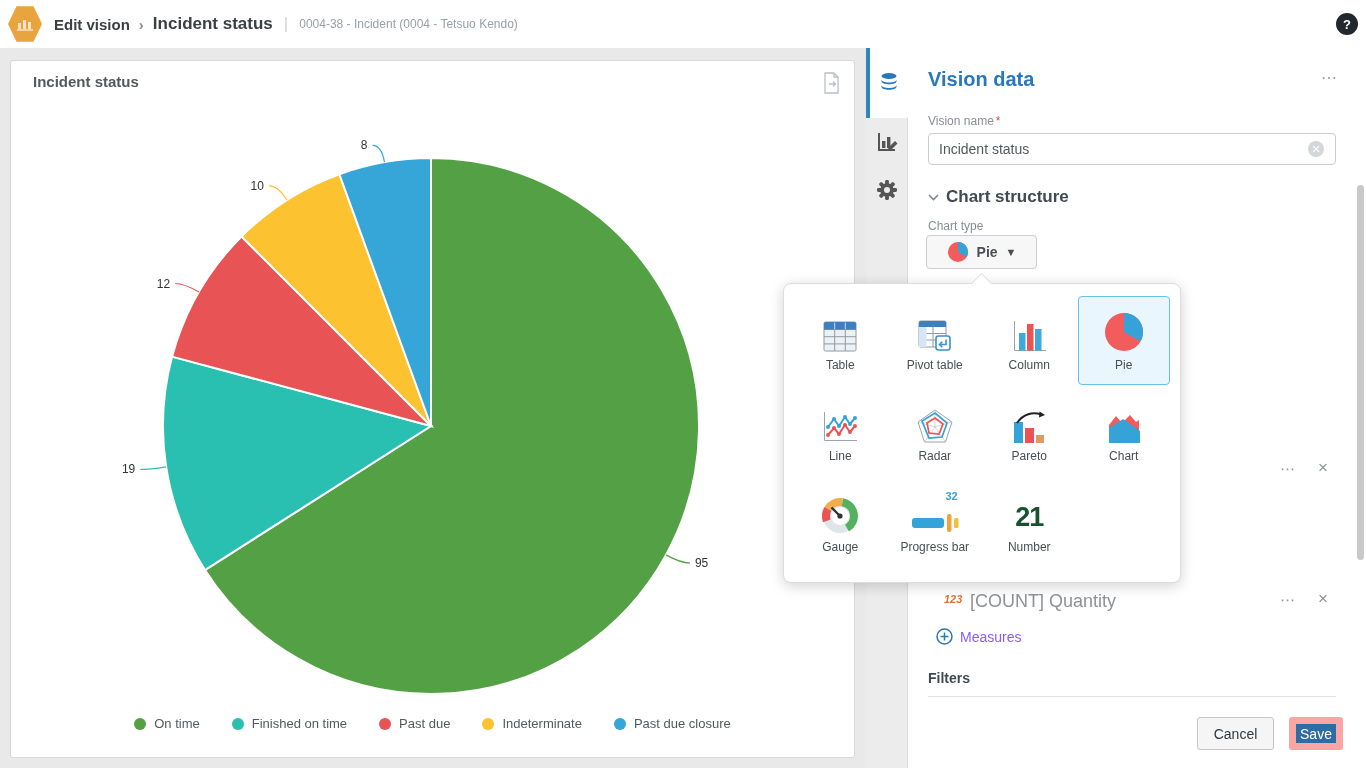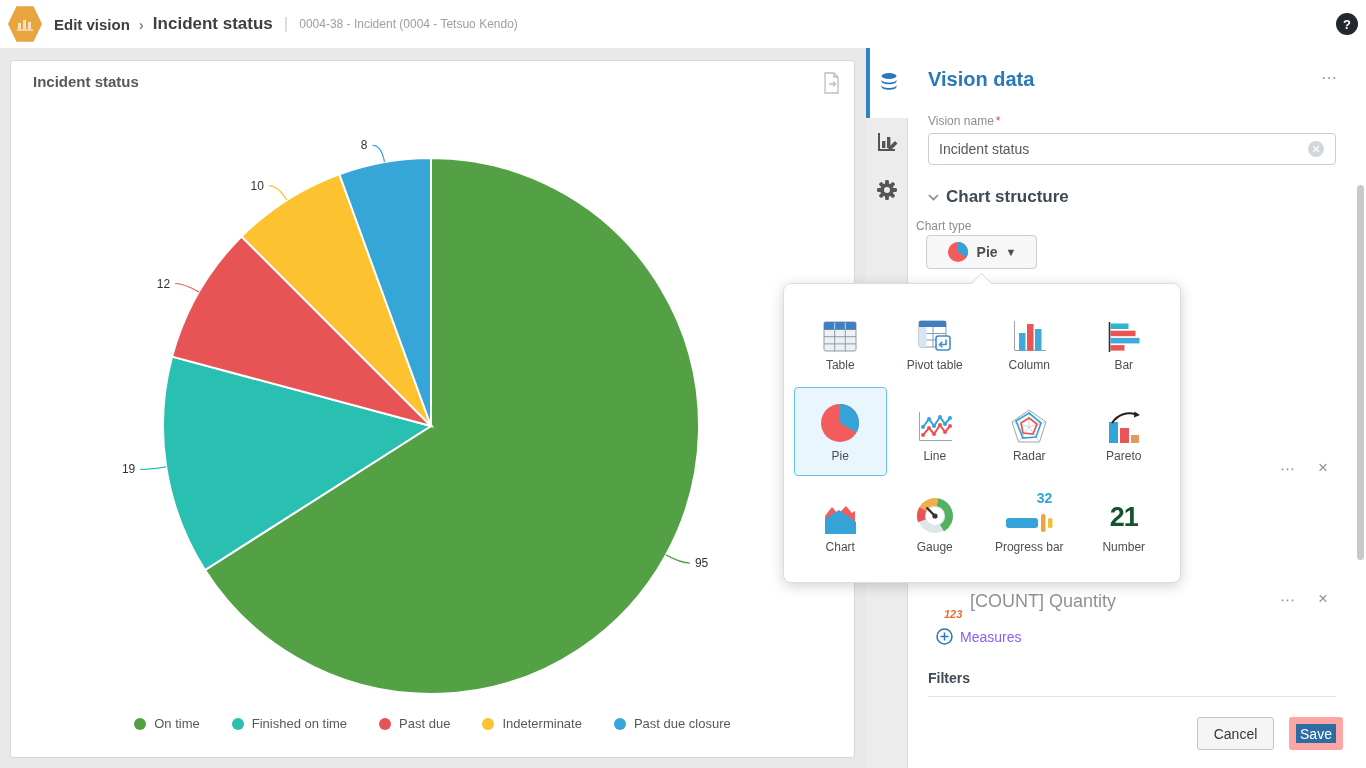--- a/index.html
+++ b/index.html
@@ -35,50 +35,50 @@
   .strip-item.plain { height:48px; }
   .right-content { position:absolute; left:42px; top:0; width:458px; height:720px; background:#fff; }
   .panel-title { position:absolute; left:20px; top:20px; font-size:20px; font-weight:bold; color:#2878bd; }
   .panel-more { position:absolute; right:28px; top:20px; color:#9aa0a6; font-size:16px; letter-spacing:1px; cursor:pointer; }
   .field-label { position:absolute; left:20px; top:66px; font-size:12px; color:#8a8f94; }
   .req { color:#e04a3f; margin-left:2px; }
   .vision-input { position:absolute; left:20px; top:85px; width:408px; height:32px; border:1px solid #c9cdd1; border-radius:4px; font-family:"Liberation Sans",sans-serif; font-size:14px; color:#55595e; padding:0 30px 0 10px; background:#fff; }
   .input-clear { position:absolute; left:400px; top:93px; width:16px; height:16px; border-radius:50%; background:#d4d7da; color:#fff; font-size:11px; display:flex; align-items:center; justify-content:center; cursor:pointer; }
   .section-header { position:absolute; left:20px; top:139px; display:flex; align-items:center; gap:7px; cursor:pointer; }
   .section-header span { font-size:17px; font-weight:bold; color:#3f4a54; }
-  .chart-type-label { position:absolute; left:8px; top:171px; font-size:12px; color:#8a8f94; }
+  .chart-type-label { position:absolute; left:20px; top:171px; font-size:12px; color:#8a8f94; }
   .chart-type-btn { position:absolute; left:18px; top:187px; width:111px; height:34px; background:#f7f7f7; border:1px solid #c9cdd1; border-radius:4px; display:flex; align-items:center; justify-content:center; gap:8px; cursor:pointer; }
   .chart-type-btn .val { font-size:14px; font-weight:bold; color:#4a4f54; }
   .chart-type-btn .caret { font-size:11px; color:#4a4f54; }
   .covered-row { position:absolute; top:412px; left:372px; display:flex; gap:22px; }
   .row-more { color:#8e9398; font-size:15px; letter-spacing:1px; cursor:pointer; }
   .row-close { color:#8e9398; font-size:17px; cursor:pointer; line-height:15px; }
   .measure-row { position:absolute; top:540px; left:0; width:458px; height:26px; }
-  .measure-badge { position:absolute; left:36px; top:20px; font-size:11px; font-weight:bold; font-style:italic; color:#e2703a; }
+  .measure-badge { position:absolute; left:36px; top:5px; font-size:11px; font-weight:bold; font-style:italic; color:#e2703a; }
   .measure-label { position:absolute; left:62px; top:3px; font-size:18px; color:#8e9398; }
   .measure-icons { position:absolute; left:372px; top:3px; display:flex; gap:22px; }
   .measures-link { position:absolute; left:28px; top:580px; display:flex; align-items:center; gap:7px; cursor:pointer; }
   .measures-link span { font-size:14px; color:#8b5cf6; }
   .filters-label { position:absolute; left:20px; top:622px; font-size:14px; font-weight:bold; color:#3f4a54; }
   .filters-divider { position:absolute; left:20px; top:648px; width:408px; height:1px; background:#e0e3e6; }
   .btn-row { position:absolute; right:23px; top:669px; display:flex; gap:15px; }
   .btn { height:33px; border-radius:3px; font-family:"Liberation Sans",sans-serif; font-size:14px; cursor:pointer; }
   .btn-cancel { width:77px; background:#f5f5f5; border:1px solid #c6c6c6; color:#33373b; }
   .btn-save { width:54px; background:#2e6da4; border:7px solid #fca5a5; color:#fff; }
   .scroll-thumb { position:absolute; right:2px; top:137px; width:7px; height:375px; background:#c9c9c9; border-radius:4px; cursor:pointer; }
 
   
   .dropdown { position:absolute; left:783px; top:283px; width:398px; height:300px; background:#fff; border:1px solid #ddd; border-radius:8px; box-shadow:0 3px 14px rgba(0,0,0,.18); z-index:50; }
   .notch { position:absolute; top:-8px; left:190px; width:15px; height:15px; background:#fff; border-left:1px solid #ddd; border-top:1px solid #ddd; transform:rotate(45deg); }
   .dd-grid { display:grid; grid-template-columns:repeat(4,1fr); gap:2px; padding:12px 10px; }
   .dd-cell { height:89px; display:flex; flex-direction:column; align-items:center; justify-content:center; gap:6px; border:1px solid transparent; border-radius:4px; cursor:pointer; }
   .dd-cell.selected { background:#e9f6fd; border-color:#66c2ea; }
   .dd-label { font-size:12px; color:#4a4f54; }
   .icon-wrap { height:42px; display:flex; align-items:flex-end; justify-content:center; position:relative; }
-  .pb-badge { position:absolute; right:1px; top:-2px; font-size:14px; font-weight:bold; color:#35a3d7; }
+  .pb-badge { position:absolute; right:1px; top:-2px; font-size:11px; font-weight:bold; color:#35a3d7; }
   .num-glyph { font-size:27px; font-weight:bold; color:#14532d; letter-spacing:-1px; line-height:34px; }
 </style>
 </head>
 <body>
 
 <div class="topbar">
   <div class="logo-hex">
     <svg width="18" height="16" viewBox="0 0 18 16">
       <rect x="2" y="7" width="3" height="6" fill="#f6e3c3"></rect>
       <rect x="7" y="4" width="3" height="9" fill="#f6e3c3"></rect>
@@ -272,32 +272,20 @@
           <svg width="34" height="31" viewBox="0 0 34 31">
         <path d="M2.5 0v29.5H34" stroke="#9aa4ad" fill="none"></path>
         <rect x="7" y="12" width="6.5" height="17.5" fill="#3fa9dc"></rect>
         <rect x="15" y="3" width="6.5" height="26.5" fill="#ea5455"></rect>
         <rect x="23" y="8" width="6.5" height="21.5" fill="#3fa9dc"></rect>
       </svg>
         </div>
       <span class="dd-label">Column</span>
     </div>
 
-    <div class="dd-cell">
-      <div class="icon-wrap">
-          <svg width="34" height="30" viewBox="0 0 34 30">
-        <path d="M2.5 0v30" stroke="#333" stroke-width="1.6" fill="none"></path>
-        <rect x="3.5" y="1.5" width="18" height="5.5" fill="#2fb5c9"></rect>
-        <rect x="3.5" y="8.7" width="25" height="5.5" fill="#ea5455"></rect>
-        <rect x="3.5" y="15.9" width="29" height="5.5" fill="#3fa9dc"></rect>
-        <rect x="3.5" y="23.1" width="14" height="5.5" fill="#ea5455"></rect>
-      </svg>
-        </div>
-      <span class="dd-label">Bar</span>
-    </div>
 
     <div class="dd-cell selected">
       <div class="icon-wrap">
           <svg width="40" height="40" viewBox="0 0 40 40">
         <circle cx="20" cy="20" r="19" fill="#f25c5c"></circle>
         <path d="M20 20V1a19 19 0 0 1 16.45 28.5z" fill="#35a3d7"></path>
       </svg>
         </div>
       <span class="dd-label">Pie</span>
     </div>

